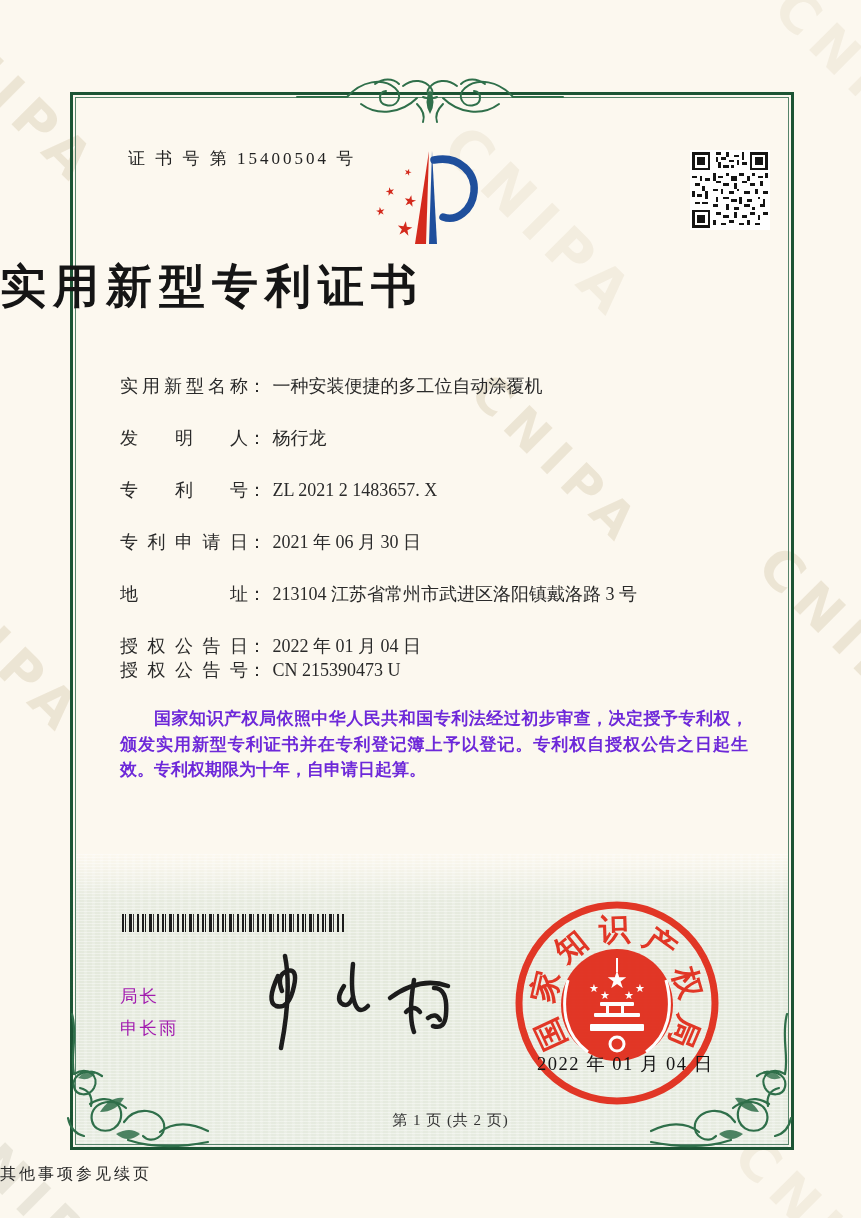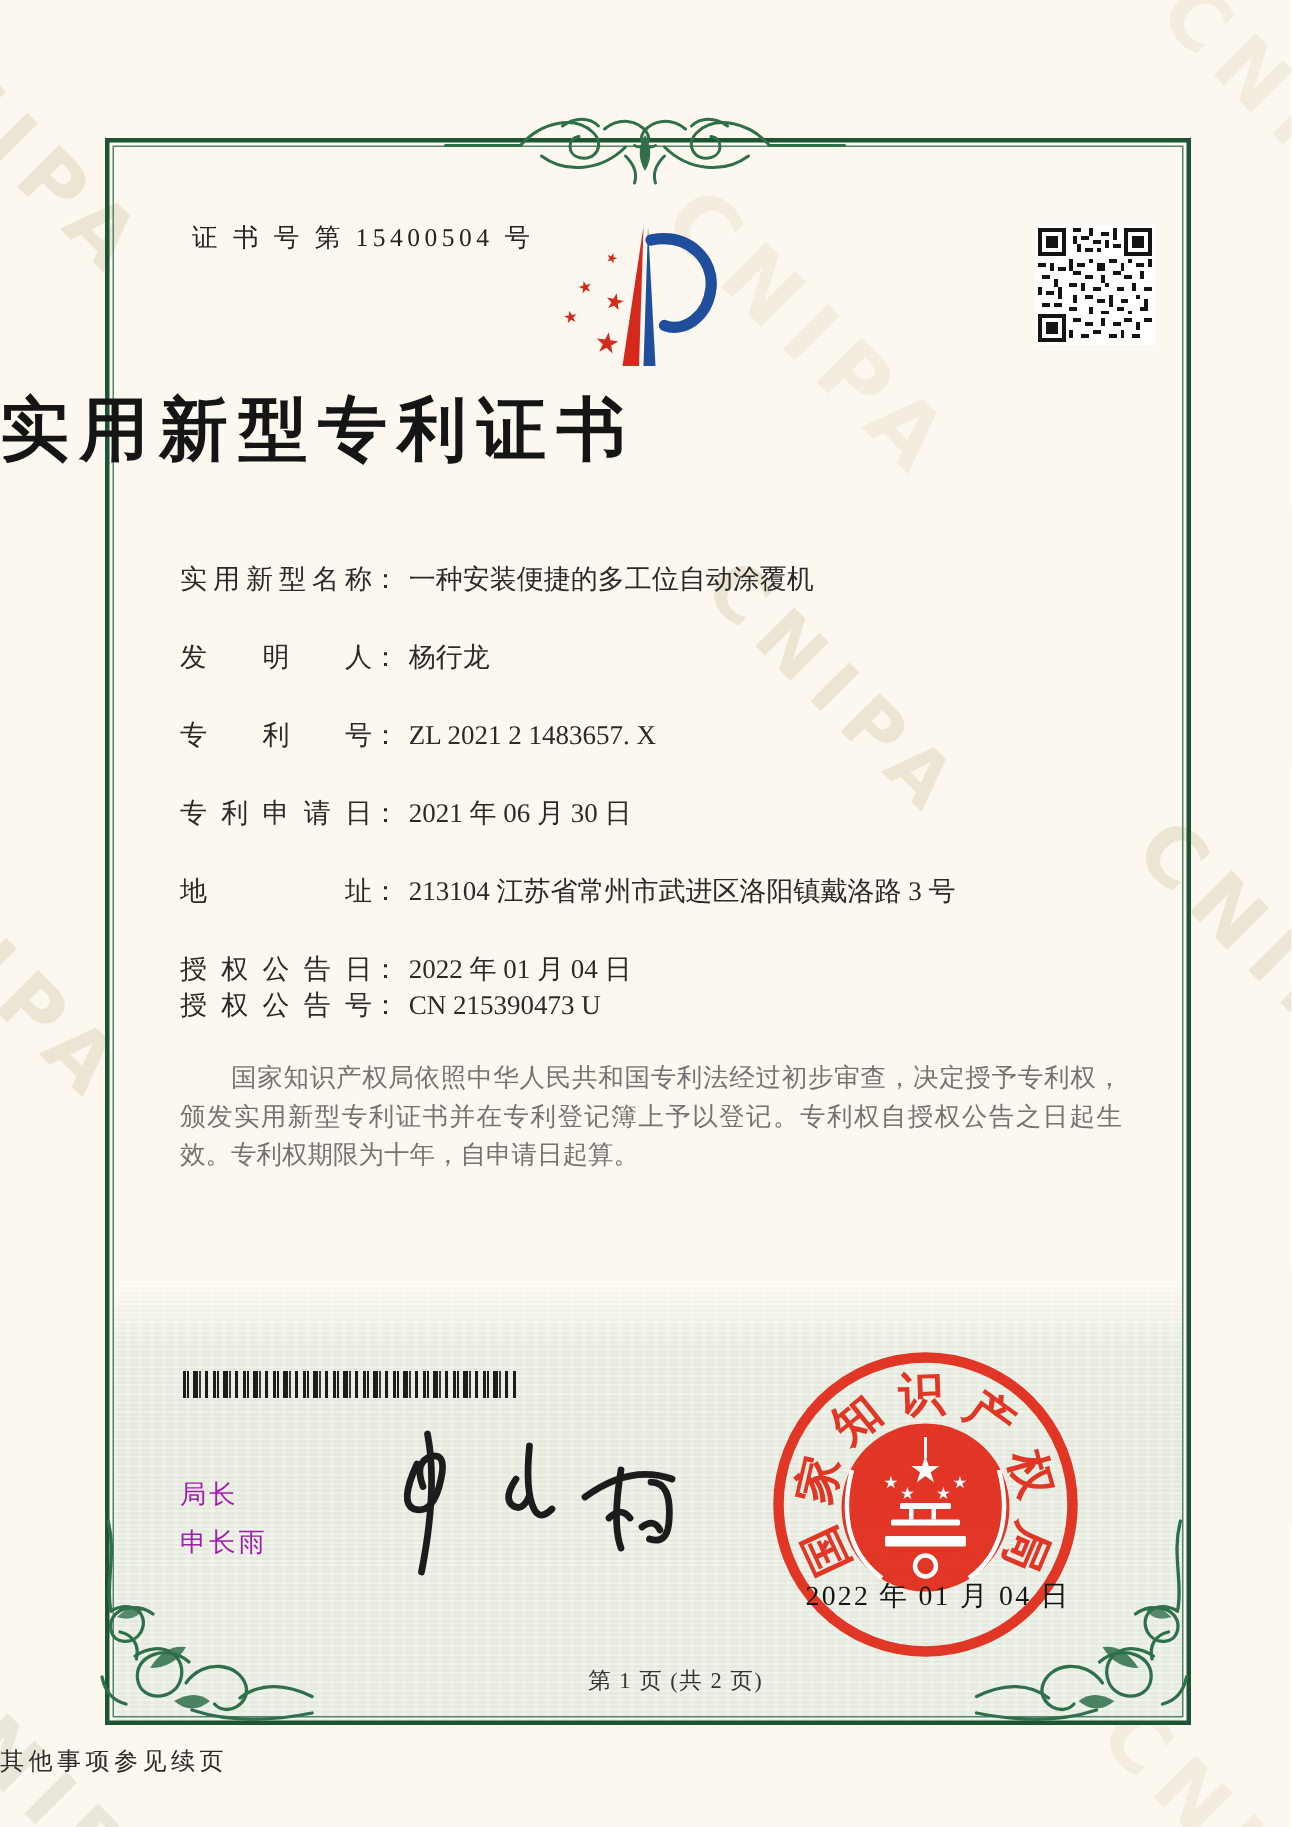--- a/index.html
+++ b/index.html
@@ -29,21 +29,21 @@
   .qr{position:absolute;z-index:3;left:690px;top:150px;width:76px;height:76px;background:#fff;padding:2px;}
   .title{position:absolute;z-index:3;left:0;top:256px;width:100%;text-align:left;
          font-size:46px;font-weight:700;letter-spacing:7px;color:#151515;}
   .fields{position:absolute;z-index:3;left:120px;top:374px;width:620px;}
   .frow{font-size:18px;line-height:24px;margin-bottom:28px;color:#2a2a2a;white-space:nowrap;}
   .flabel{display:inline-block;width:128px;text-align:justify;text-align-last:justify;vertical-align:bottom;}
   .colon{display:inline-block;margin-right:2px;}
   .grant{display:flex;flex-direction:column;}
   .g1{width:340px;}
   .paras{position:absolute;z-index:3;left:120px;top:706px;width:628px;
-         font-size:17px;line-height:25.5px;text-align:justify;color:#737373;}
+         font-size:17px;line-height:25.5px;text-align:justify;color:#6d28d9;font-weight:bold;}
   .paras p{margin:0;text-indent:2em;}
   .barcode{position:absolute;z-index:3;left:122px;top:914px;width:222px;height:18px;
            background:repeating-linear-gradient(90deg,
              #1c1c1c 0 2px, rgba(0,0,0,0) 2px 3px,
              #1c1c1c 3px 4px, rgba(0,0,0,0) 4px 7px,
              #1c1c1c 7px 10px, rgba(0,0,0,0) 10px 11px,
              #3a3a3a 11px 12px, rgba(0,0,0,0) 12px 15px,
              #1c1c1c 15px 17px, rgba(0,0,0,0) 17px 20px);}
   .signer{position:absolute;z-index:3;left:120px;font-size:17.5px;color:#a21caf;
           font-family:"Liberation Sans","DejaVu Sans",sans-serif;letter-spacing:2px;}

